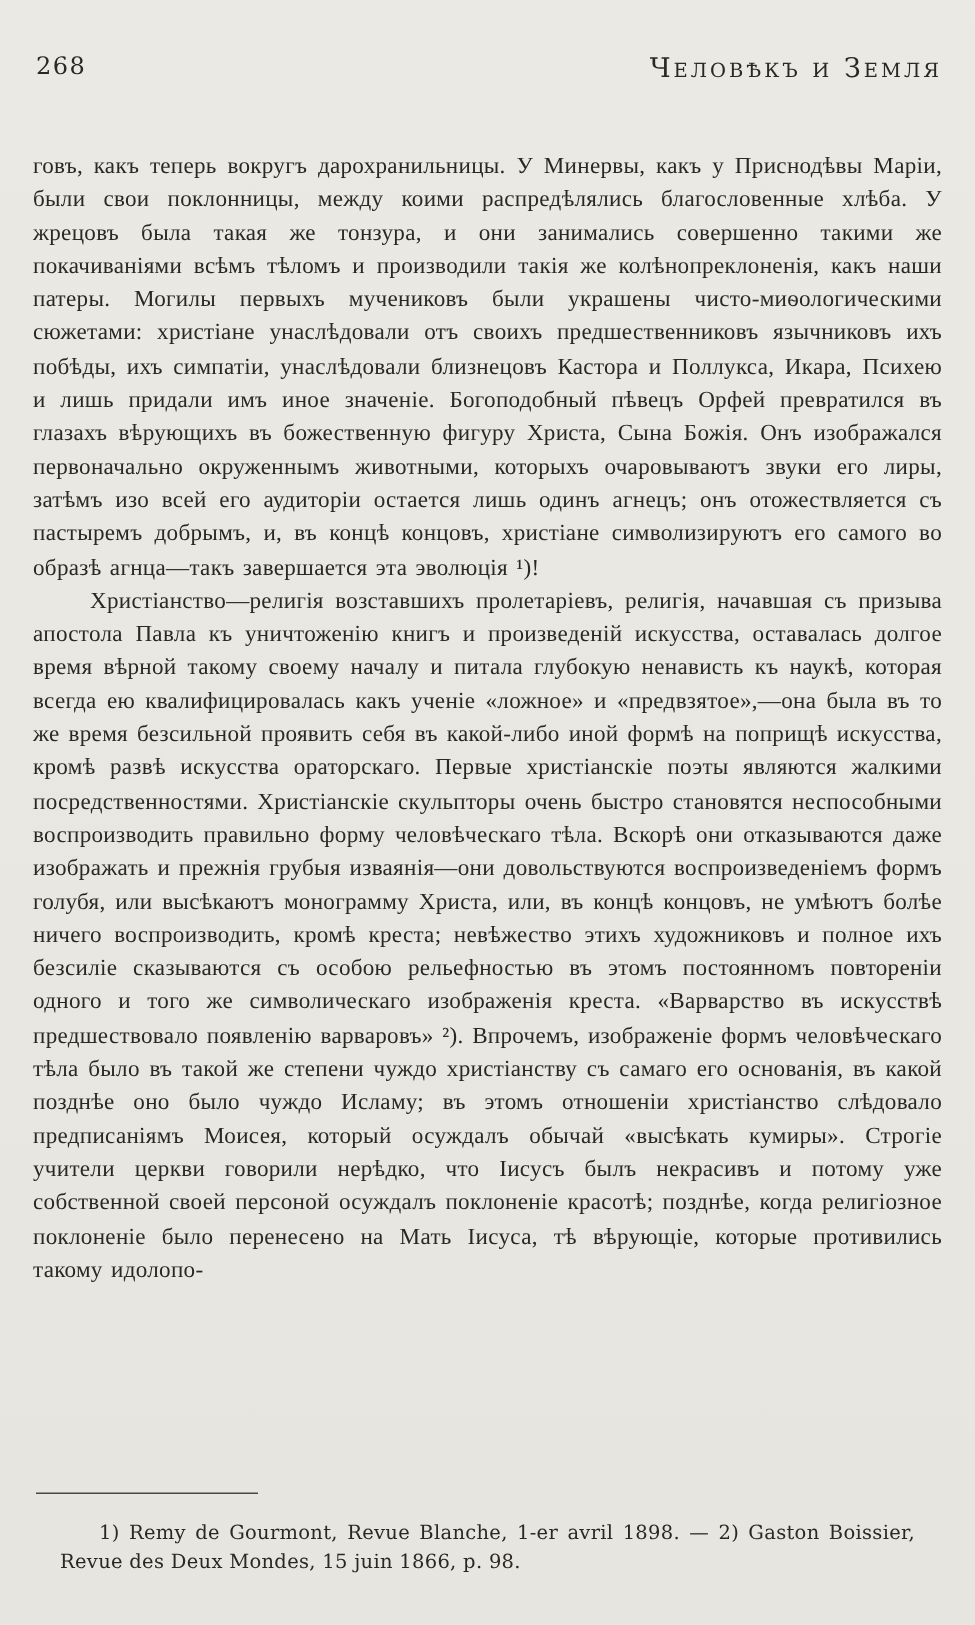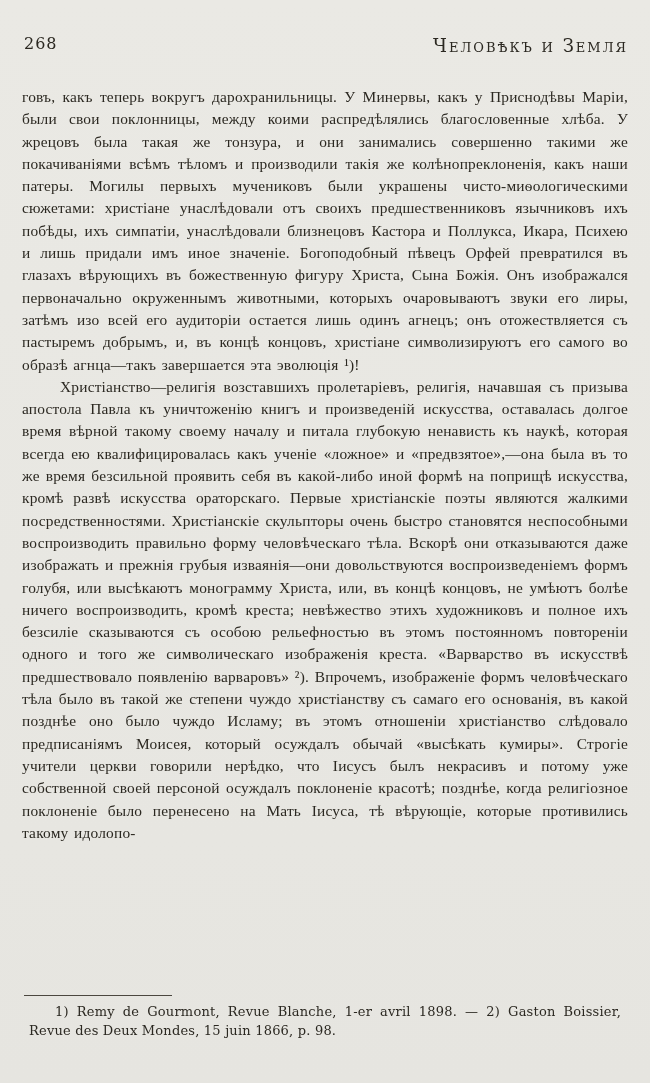--- a/index.html
+++ b/index.html
@@ -18,21 +18,21 @@
     position: relative;
     width: 650px;
     height: 1083px;
     box-sizing: border-box;
     padding: 34px 22px 0 22px;
     background: linear-gradient(180deg, #eae9e4 0%, #e8e7e2 55%, #e6e5e0 100%);
   }
   .header-row {
     position: relative;
     height: 22px;
-    margin-bottom: 30px;
+    margin-bottom: 44px;
   }
   .page-number {
     position: absolute;
     left: 2px;
     top: 0;
     font-size: 16px;
     letter-spacing: 1px;
   }
   .running-head {
     position: absolute;
@@ -64,21 +64,21 @@
     right: 22px;
     top: 995px;
   }
   .footnote-rule {
     width: 148px;
     height: 0;
     border-top: 1px solid #4b473f;
     margin: 0 0 7px 2px;
   }
   .footnote {
-    margin: 7px;
+    margin: 18px;
     font-size: 13px;
     line-height: 18.5px;
     text-align: justify;
     text-indent: 26px;
     letter-spacing: 0.2px;
   }
 </style>
 </head>
 <body>
 

